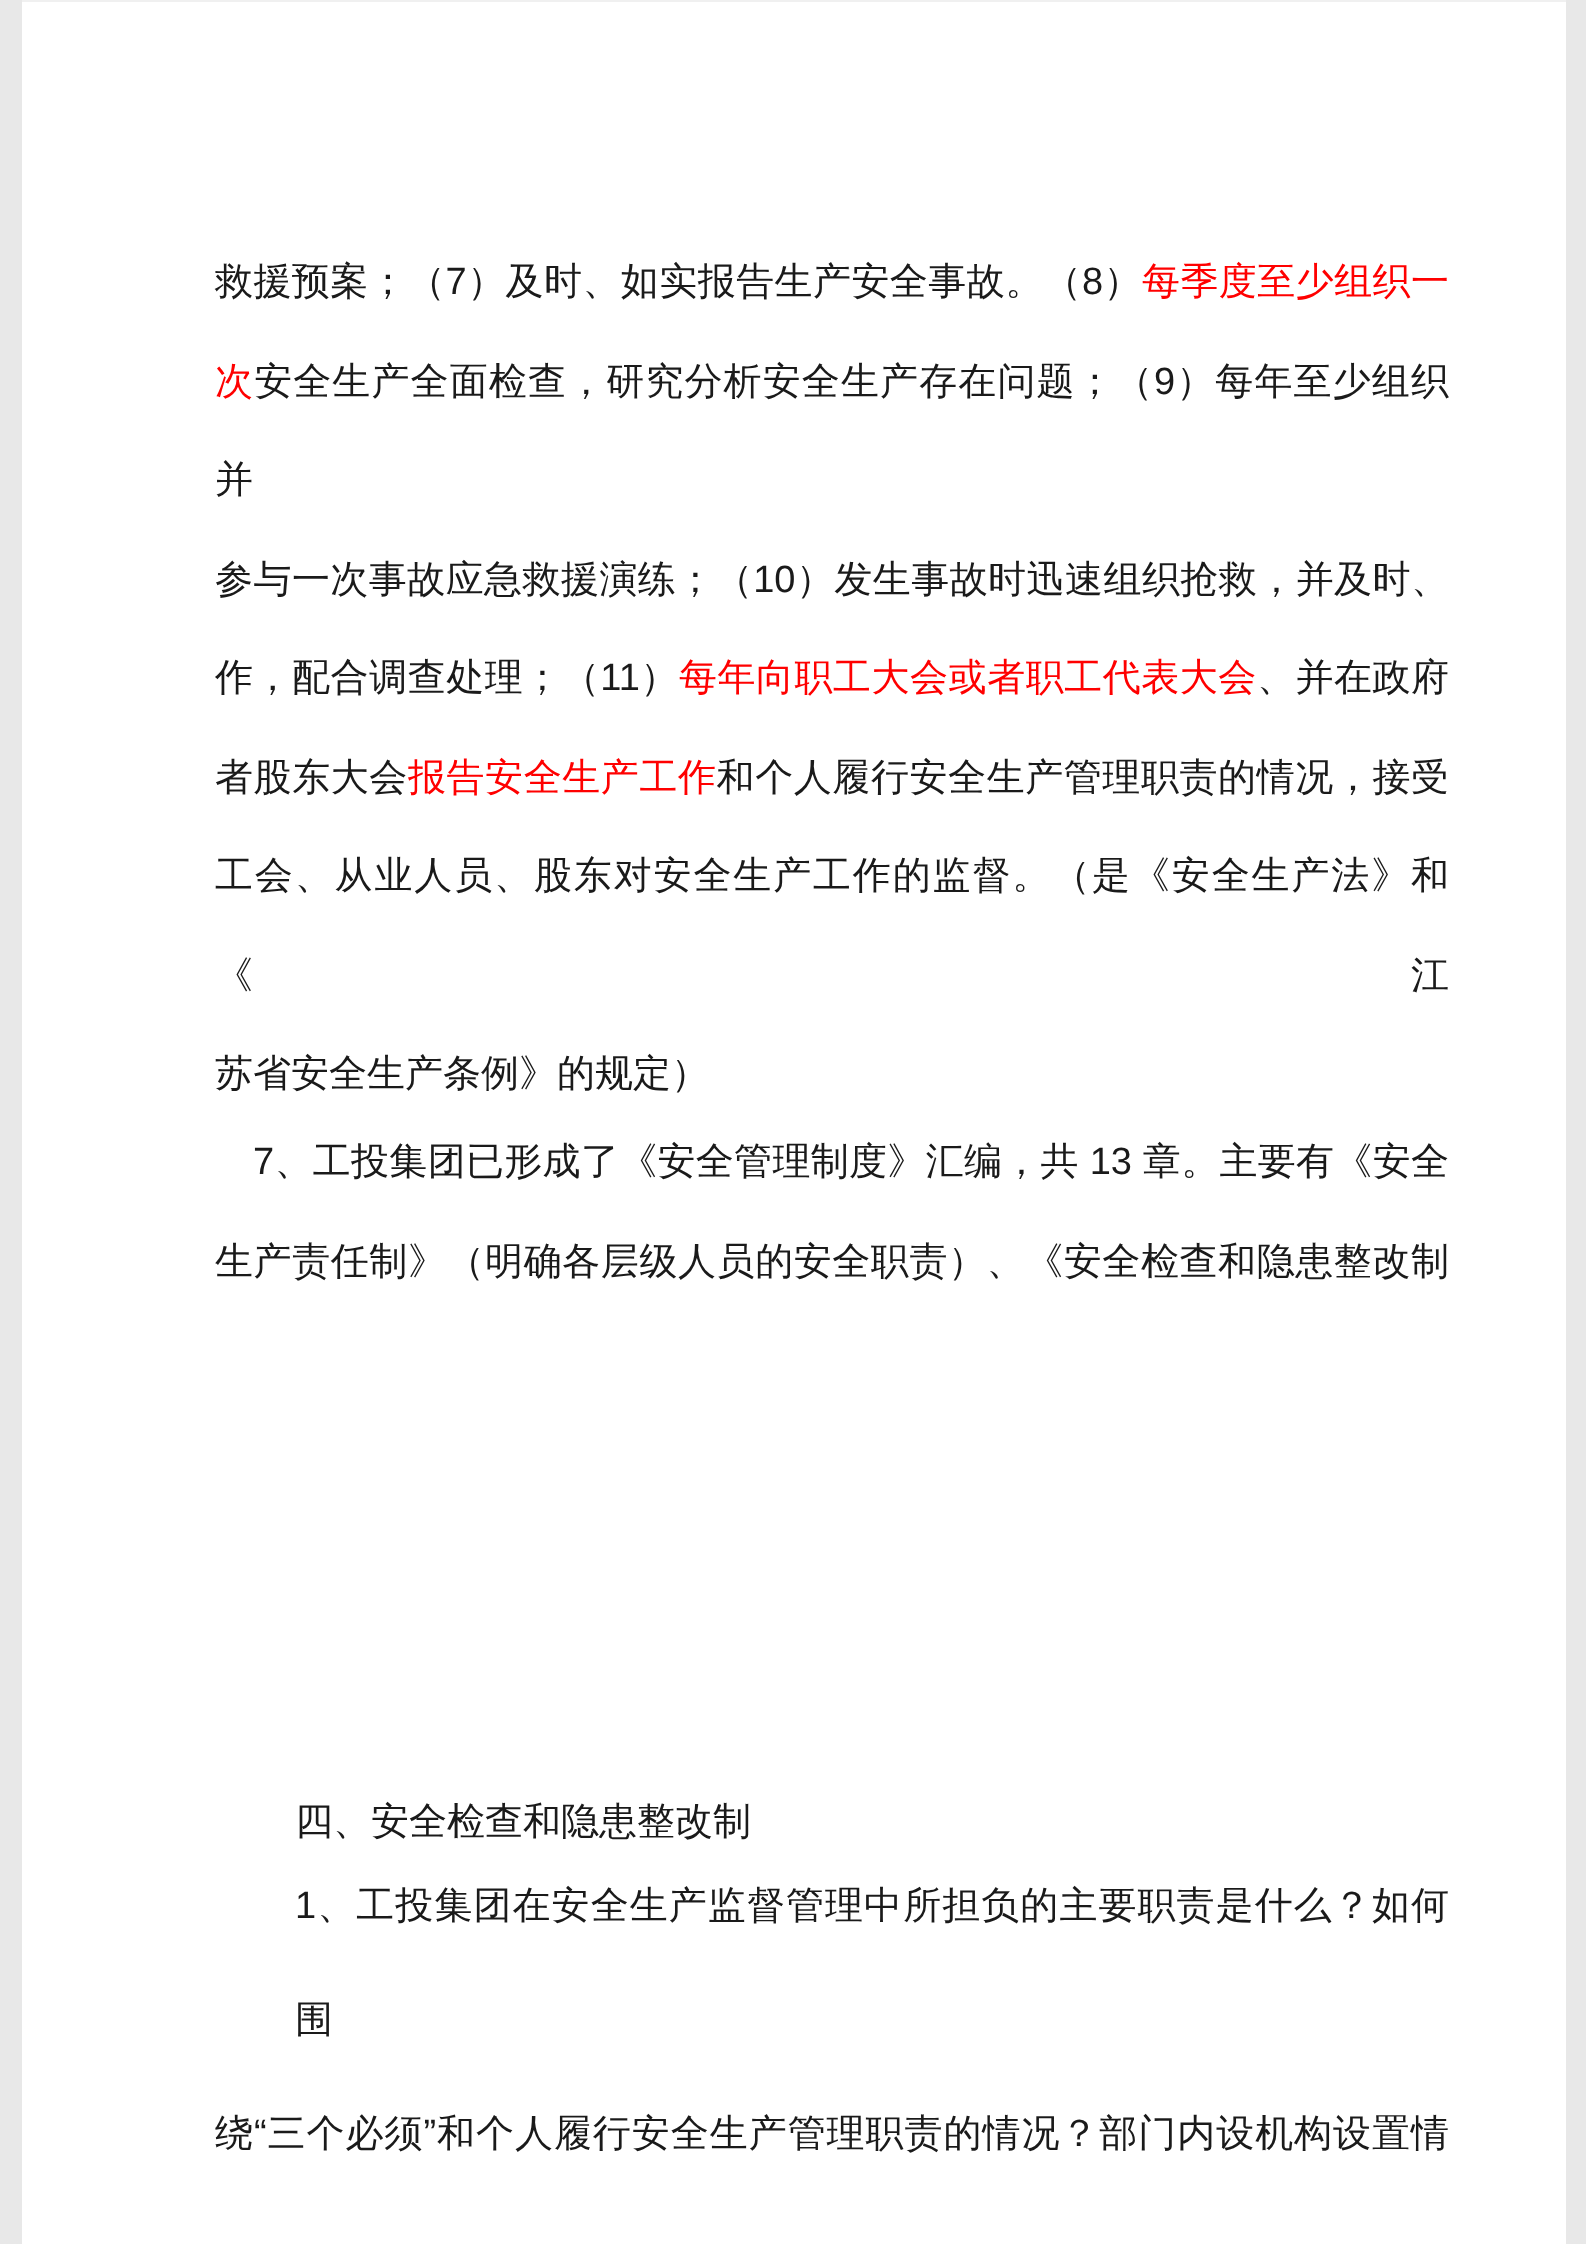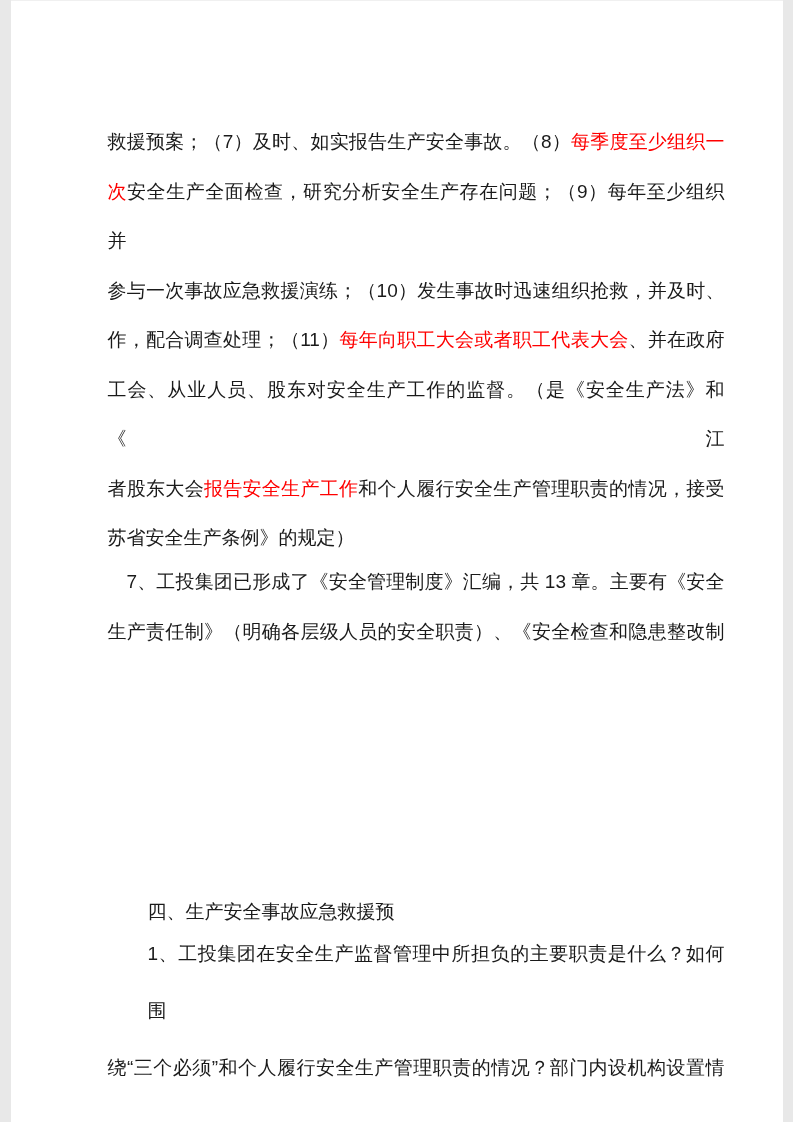--- a/index.html
+++ b/index.html
@@ -40,33 +40,33 @@
 </head>
 <body>
 
 <div class="page">
 
   <div class="para pA">
     <div class="line"><span class="seg">救援预案；（7）及时、如实报告生产安全事故。（8）</span><span class="seg red">每季度至少组织一</span></div>
     <div class="line"><span class="seg red">次</span><span class="seg">安全生产全面检查，研究分析安全生产存在问题；（9）每年至少组织并</span></div>
     <div class="line"><span class="seg">参与一次事故应急救援演练；（10）发生事故时迅速组织抢救，并及时、</span></div>
     <div class="line"><span class="seg">作，配合调查处理；（11）</span><span class="seg red">每年向职工大会或者职工代表大会</span><span class="seg">、并在政府</span></div>
+    <div class="line"><span class="seg">者股东大会</span><span class="seg red">报告安全生产工作</span><span class="seg">和个人履行安全生产管理职责的情况，接受</span></div>
     <div class="line"><span class="seg">工会、从业人员、股东对安全生产工作的监督。（是《安全生产法》和《江</span></div>
-    <div class="line"><span class="seg">者股东大会</span><span class="seg red">报告安全生产工作</span><span class="seg">和个人履行安全生产管理职责的情况，接受</span></div>
     <div class="line last"><span class="seg">苏省安全生产条例》的规定）</span></div>
   </div>
 
   <div class="para pB">
     <div class="line ind1"><span class="seg">7、工投集团已形成了《安全管理制度》汇编，共 13 章。主要有《安全</span></div>
     <div class="line"><span class="seg">生产责任制》（明确各层级人员的安全职责）、《安全检查和隐患整改制</span></div>
   </div>
 
 
   <div class="para pH">
-    <div class="line last ind2"><span class="seg">四、生产安全事故应急救援预</span></div>
+    <div class="line last ind2"><span class="seg">四、安全检查和隐患整改制</span></div>
   </div>
 
   <div class="para pD">
     <div class="line ind2"><span class="seg">1、工投集团在安全生产监督管理中所担负的主要职责是什么？如何围</span></div>
     <div class="line"><span class="seg">绕“三个必须”和个人履行安全生产管理职责的情况？部门内设机构设置情</span></div>
   </div>
 
 </div>
 
 </body></html>

